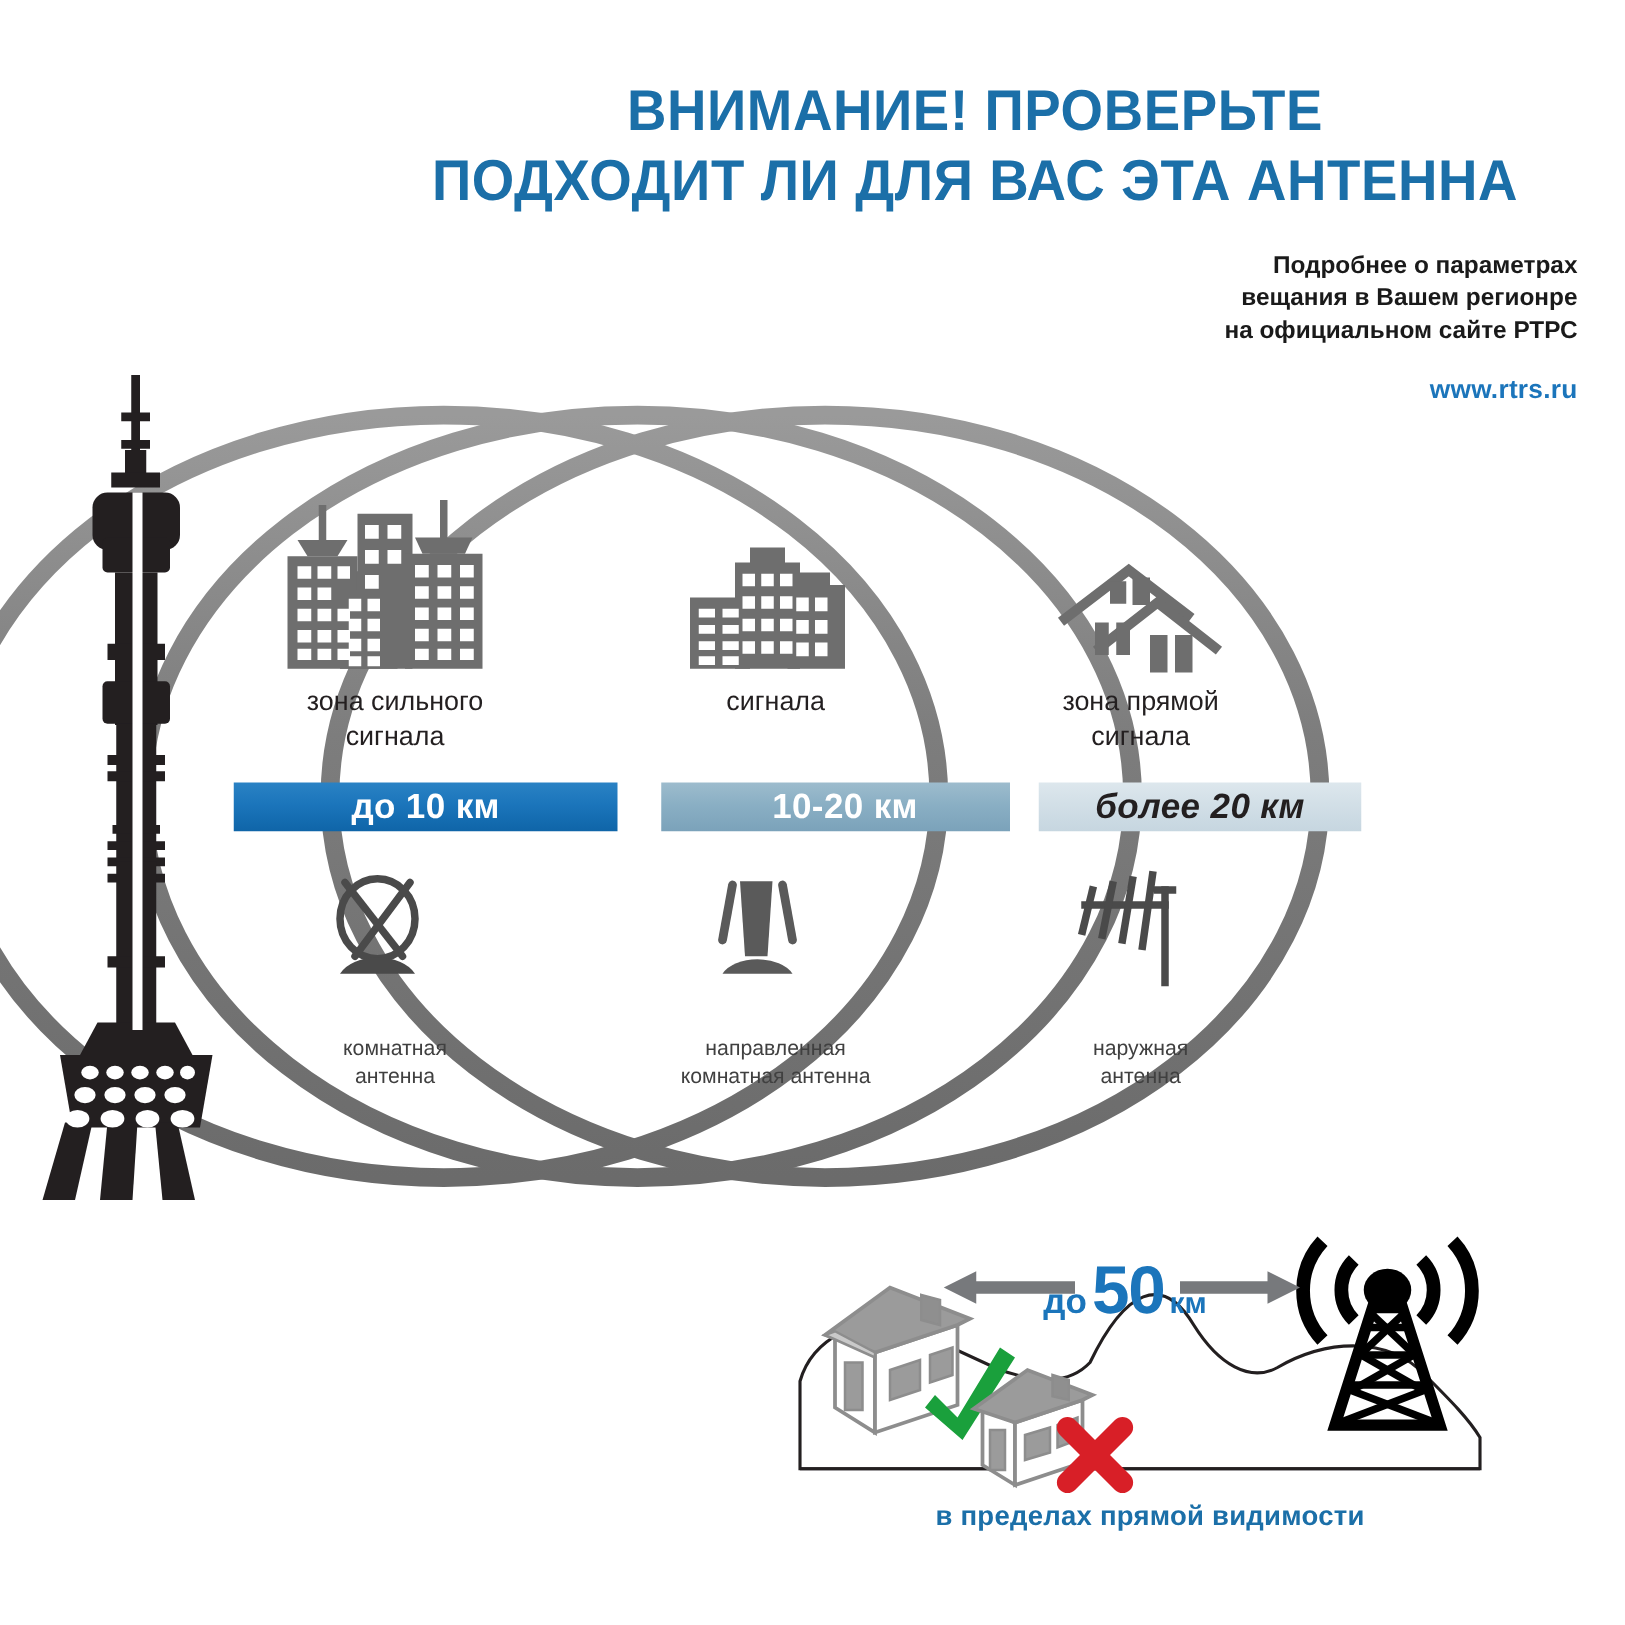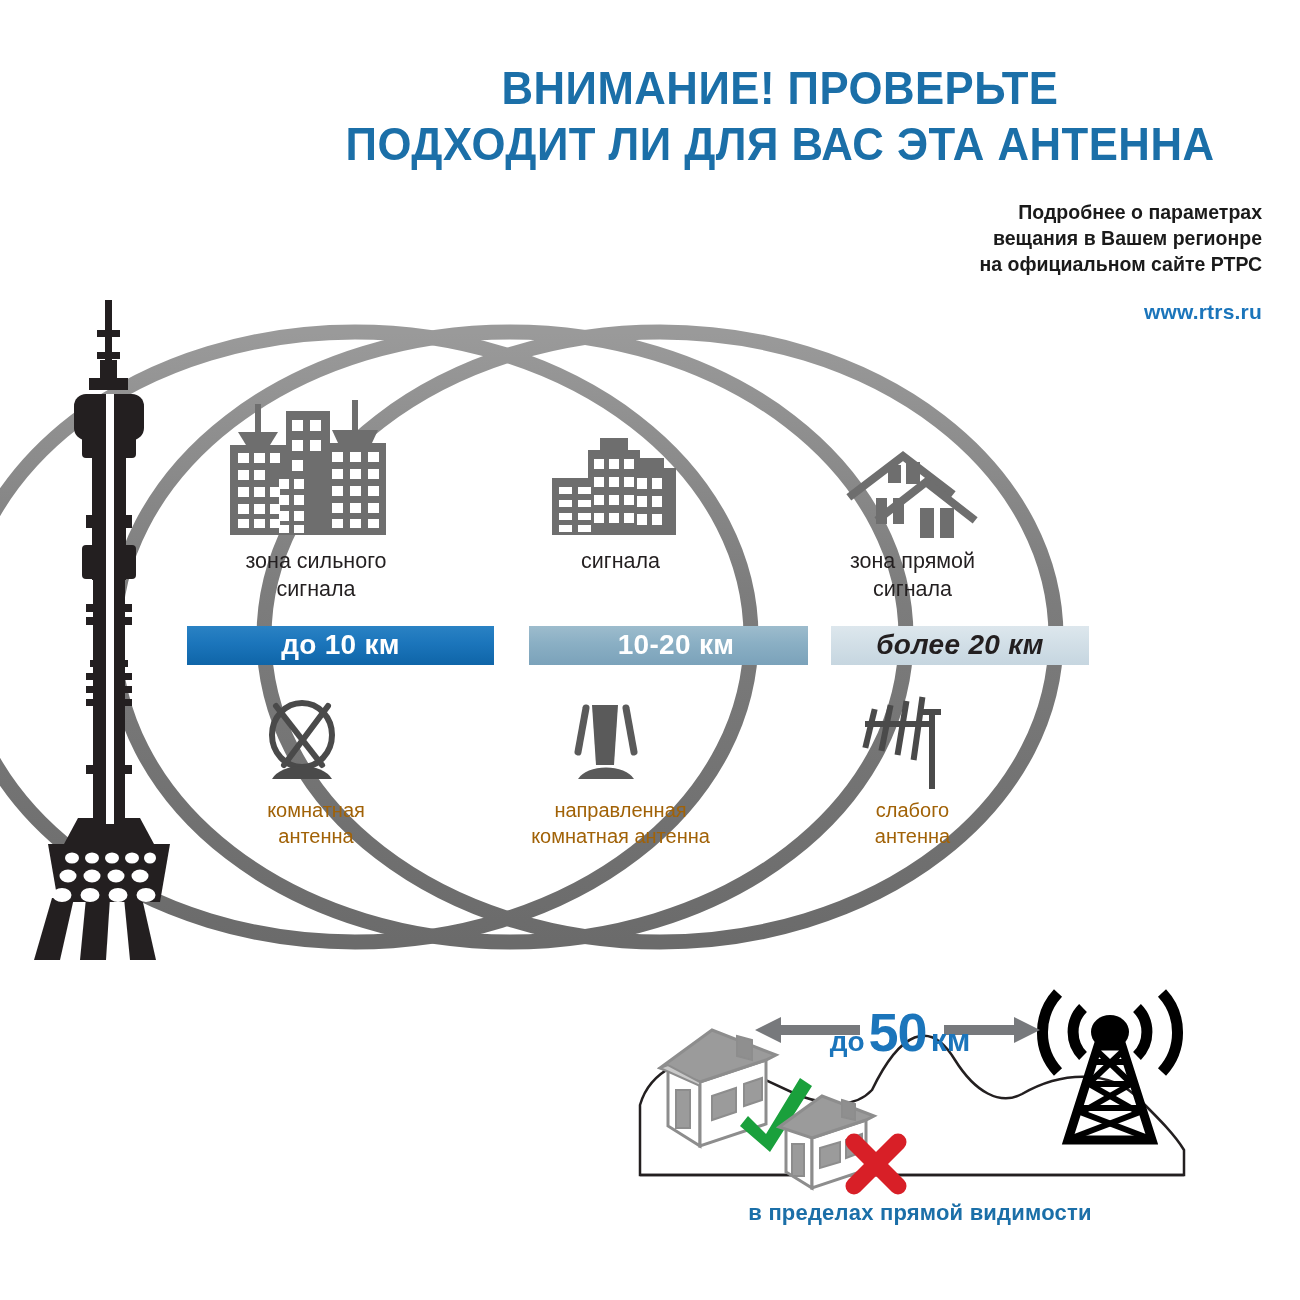--- a/index.html
+++ b/index.html
@@ -30,21 +30,21 @@
   }
   .subtitle .url{color:#1b75bb;font-size:21px;margin-top:20px;letter-spacing:.2px;}
 
   
   .zone-title{
     position:absolute;text-align:center;
     font-size:21.5px;line-height:1.28;color:#231f20;font-weight:400;
   }
   .zone-ant{
     position:absolute;text-align:center;
-    font-size:20px;line-height:1.3;color:#a16207;font-weight:400;
+    font-size:17px;line-height:1.3;color:#404040;font-weight:400;margin-top:31px;
   }
 
   
   .band{
     position:absolute;height:39px;display:flex;align-items:center;
     font-weight:700;font-size:28px;letter-spacing:.3px;margin-left:32px;
   }
   .band span{width:100%;text-align:center;transform:translateY(-1px);}
   .band.b1{background:linear-gradient(180deg,#2a82c4 0%,#1b75bb 45%,#0f65a8 100%);color:#ffffff;}
   .band.b2{background:linear-gradient(180deg,#9dbccd 0%,#8aafc4 45%,#7ba2ba 100%);color:#ffffff;padding-left:15px;}
@@ -56,21 +56,21 @@
     color:#1b6fa8;font-weight:700;font-size:22px;letter-spacing:.2px;
   }
   
   .km50{
     position:absolute;left:795px;top:1001px;width:210px;height:54px;
     display:flex;align-items:baseline;justify-content:center;
     color:#1b75bb;font-weight:700;white-space:nowrap;
   }
   .km50 .pre{font-size:28px;}
   .km50 .big{font-size:54px;letter-spacing:-1px;margin:0 4px;}
-  .km50 .suf{font-size:32px;}
+  .km50 .suf{font-size:24px;}
 </style>
 </head>
 <body>
 
 <div class="stage">
 
   <svg class="layer" viewBox="0 0 1300 1300">
     <defs>
       <linearGradient id="ringGrad" x1="0" y1="0" x2="0" y2="1">
         <stop offset="0%" stop-color="#9a9a9a"></stop>
@@ -385,21 +385,21 @@
   <div class="zone-ant" style="left:478px;top:797px;width:285px;">
     <div>направленная</div>
     <div>комнатная антенна</div>
   </div>
 
   <div class="zone-title" style="left:790px;top:548px;width:245px;">
     <div>зона прямой</div>
     <div>сигнала</div>
   </div>
   <div class="zone-ant" style="left:790px;top:797px;width:245px;">
-    <div>слабого</div>
+    <div>наружная</div>
     <div>антенна</div>
   </div>
 
   <div class="band b1" style="left:155px;top:626px;width:307px;">
     <span>до 10 км</span>
   </div>
   <div class="band b2" style="left:497px;top:626px;width:264px;">
     <span>10-20 км</span>
   </div>
   <div class="band b3" style="left:799px;top:626px;width:258px;font-style:italic;">

